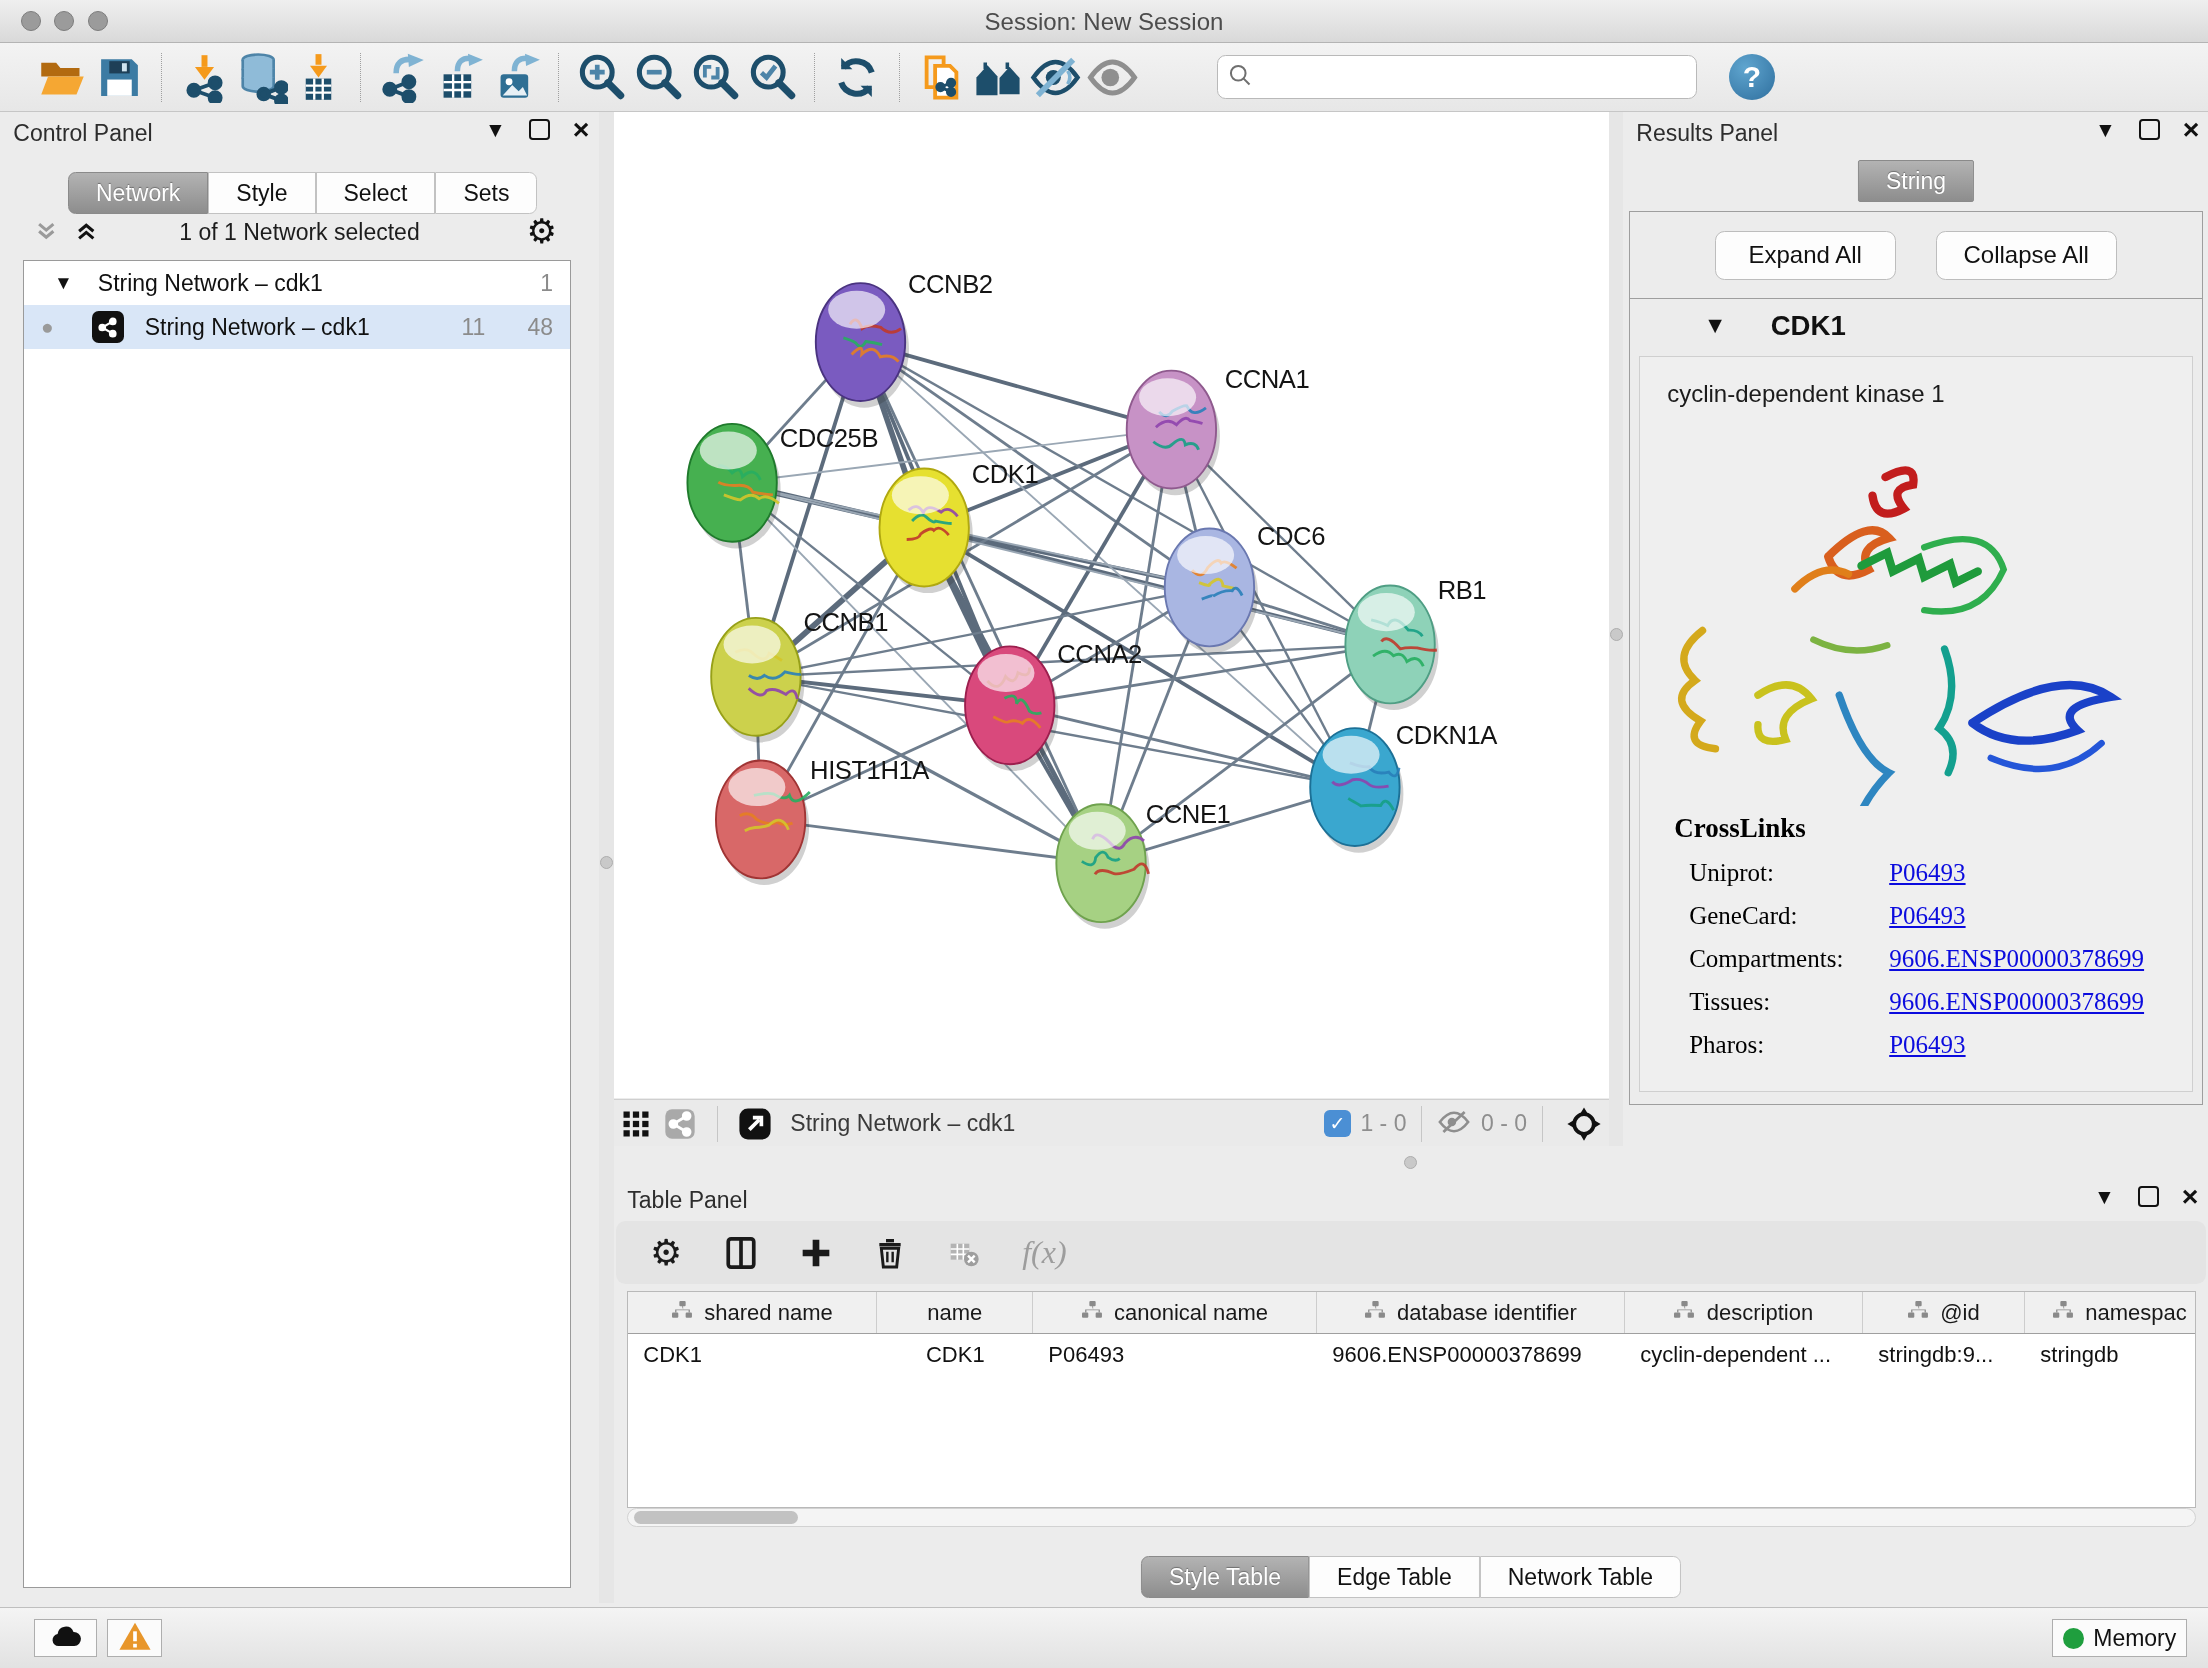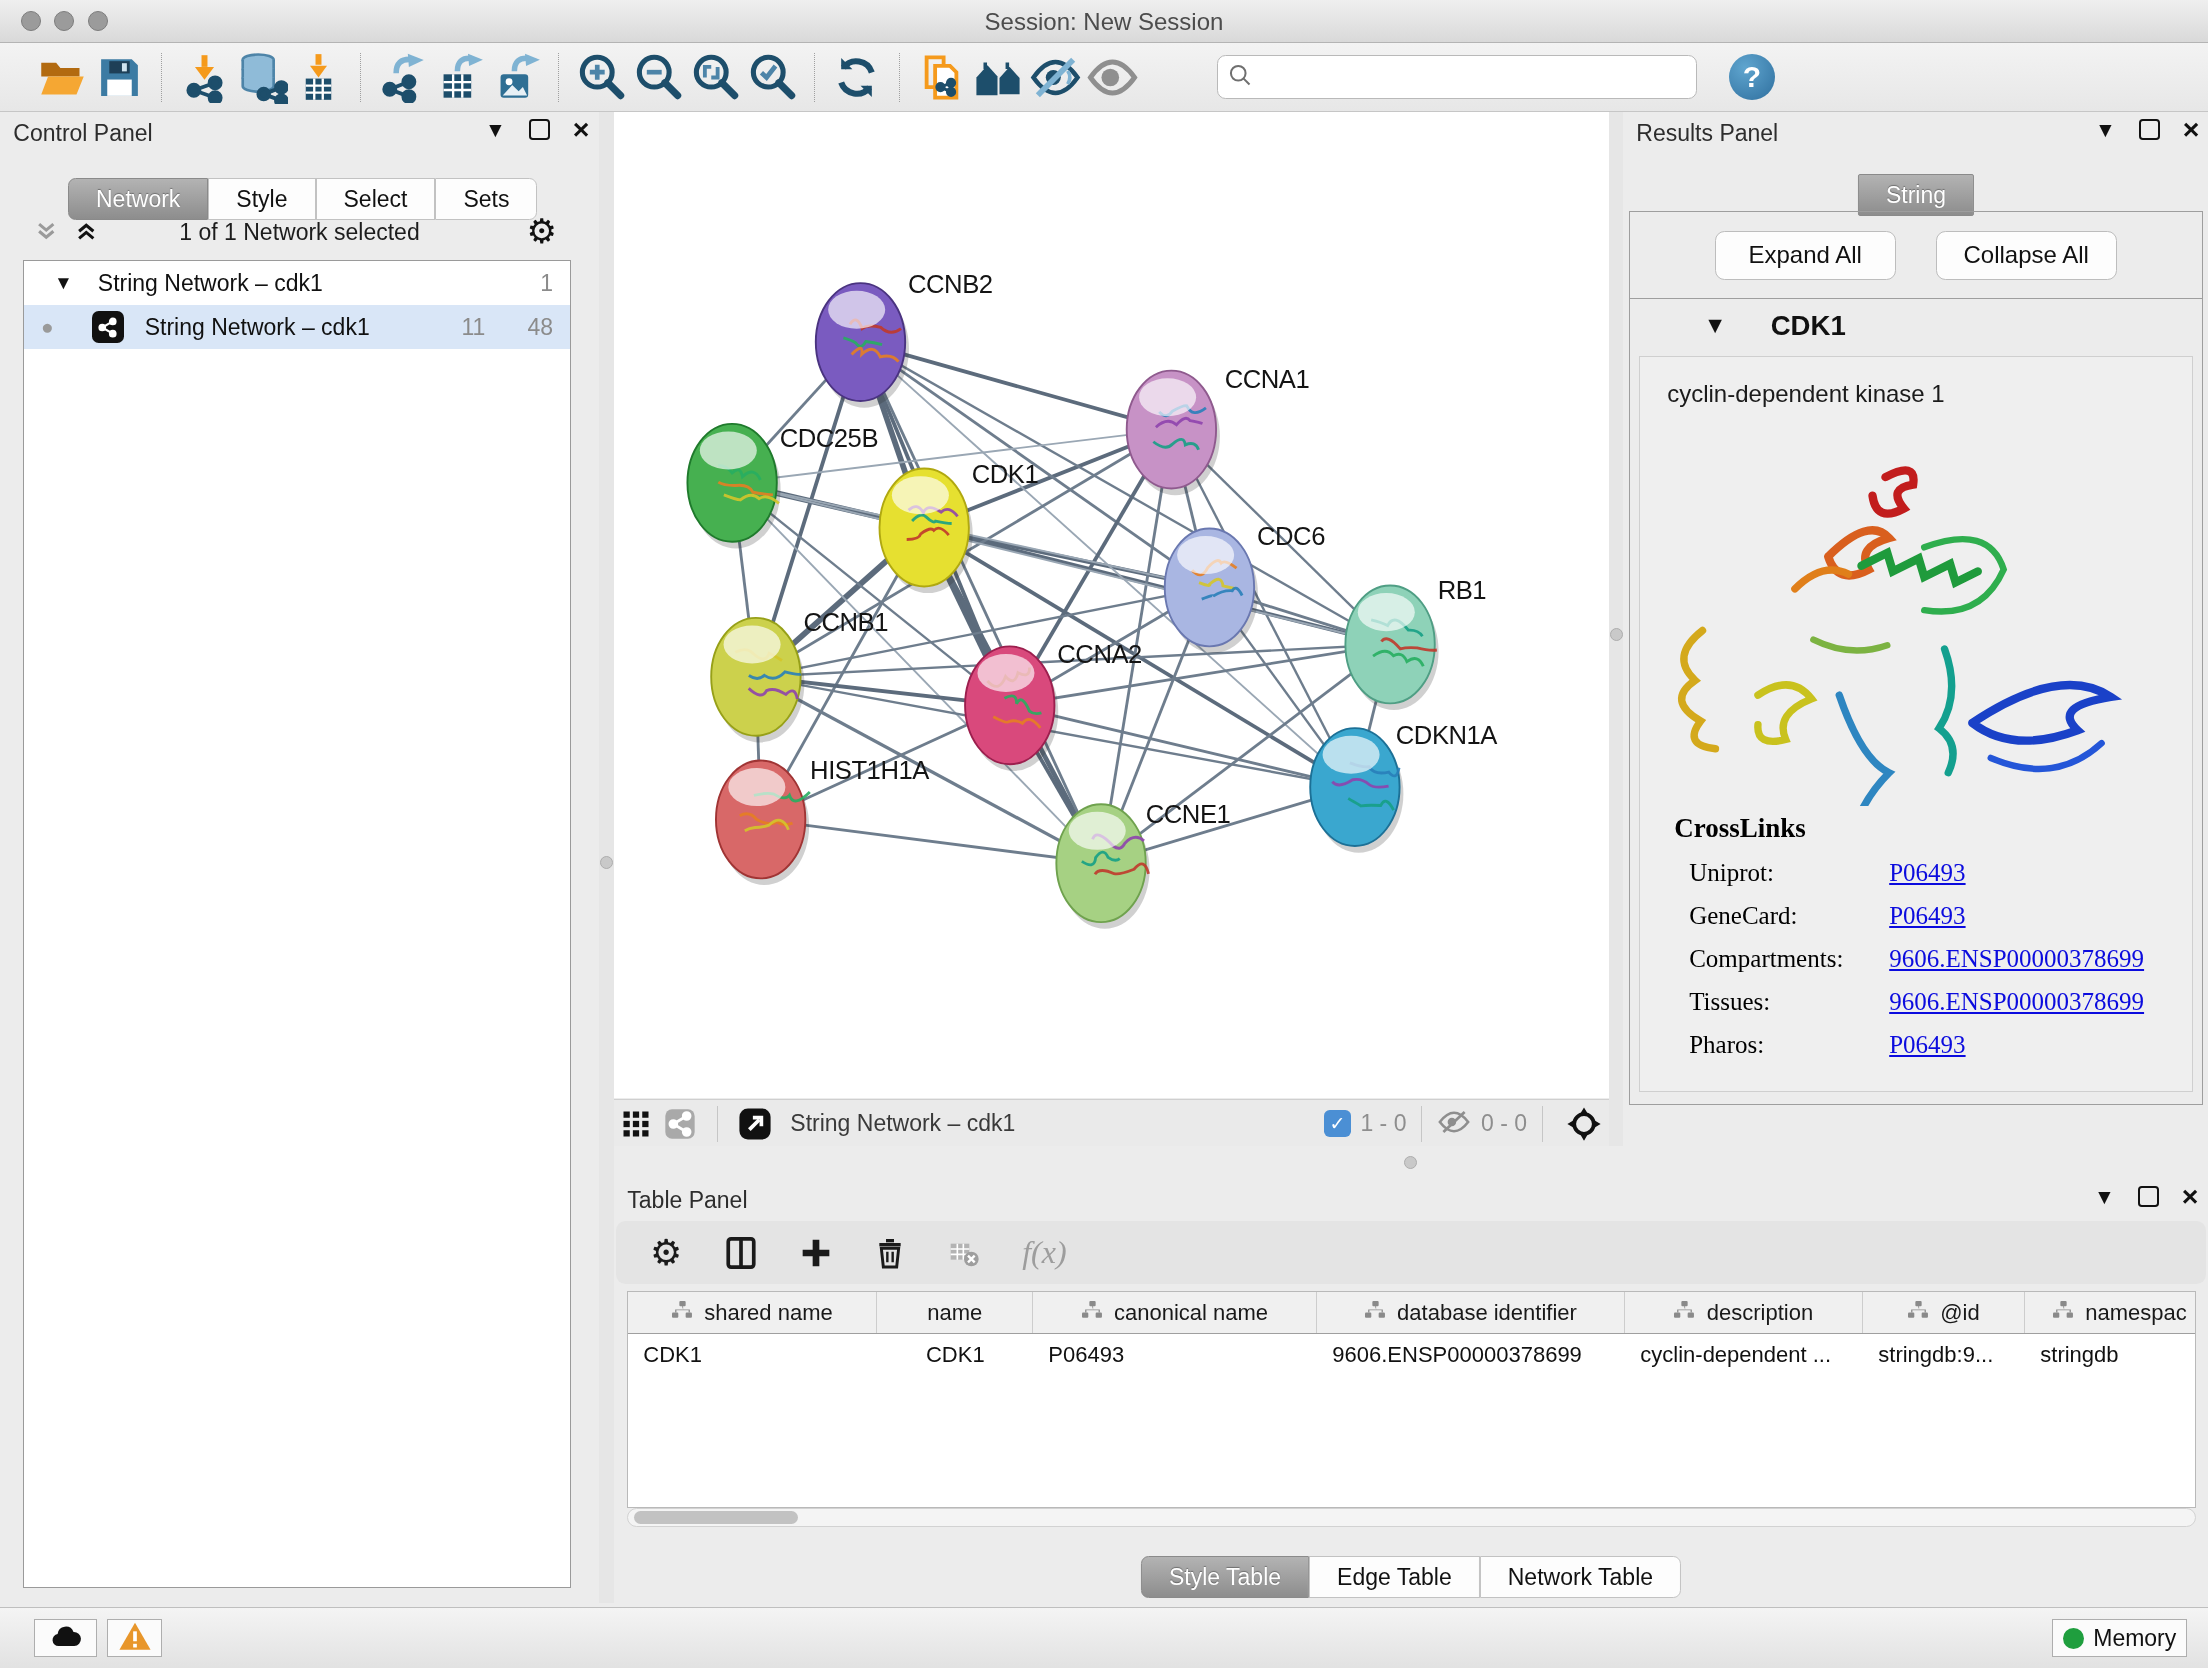--- a/index.html
+++ b/index.html
@@ -33,26 +33,26 @@
   .panel-title{position:absolute;left:13.3px;top:7.6px;font-size:23px;color:#2d2d2d;}
   .panel-icons{position:absolute;right:9.5px;top:5.7px;display:flex;align-items:center;gap:23px;}
   .pi-tri{font-size:21px;color:#111;}
   .pi-box{width:21px;height:21px;border:2.9px solid #111;border-radius:3.8px;}
   .pi-x{font-size:28.5px;font-weight:bold;color:#111;line-height:21px;}
   .tabbar{display:flex;}
   .tab{height:42px;padding:0 27px;display:flex;align-items:center;justify-content:center;
     font-size:23px;background:#fdfdfd;border:1px solid #c2c2c2;color:#111;}
   .tab:first-child{border-radius:7.6px 0 0 7.6px;}
   .tab:last-child{border-radius:0 7.6px 7.6px 0;}
-  .tab.only{border-radius:2px;margin-top:14px;}
+  .tab.only{border-radius:2px;}
   .tab.sel{background:linear-gradient(#b3b3b3,#8d8d8d);color:#fff;border-color:#8a8a8a;
     text-shadow:0 -1px 1px rgba(0,0,0,.35);}
   
   #control-panel{position:absolute;left:0;top:112px;width:599px;height:1491px;background:#ececec;}
-  #cp-tabs{position:absolute;left:68px;top:66px;}
+  #cp-tabs{position:absolute;left:68px;top:60px;}
   #cp-statusrow{position:absolute;left:0;top:99px;width:100%;height:42px;}
   #cp-statusrow .chev{position:absolute;top:5.7px;}
   #cp-status-text{position:absolute;left:0;width:100%;text-align:center;top:7.6px;font-size:23px;color:#1c1c1c;}
   #cp-gear{position:absolute;right:42px;top:0px;font-size:34px;color:#111;}
   #net-tree{position:absolute;left:23px;top:148px;width:548px;height:1328px;background:#fff;border:1.9px solid #9a9a9a;}
   .tree-row{position:relative;height:44px;display:flex;align-items:center;font-size:23px;}
   .tree-row.sel{background:#d9e6f7;}
   .tr-tri{margin-left:30px;font-size:19px;color:#111;}
   .tr-dot{margin-left:17px;font-size:21px;color:#9a9a9a;}
   .tr-share{margin-left:38px;width:32px;height:32px;border-radius:6.7px;background:#111;display:flex;align-items:center;justify-content:center;}

